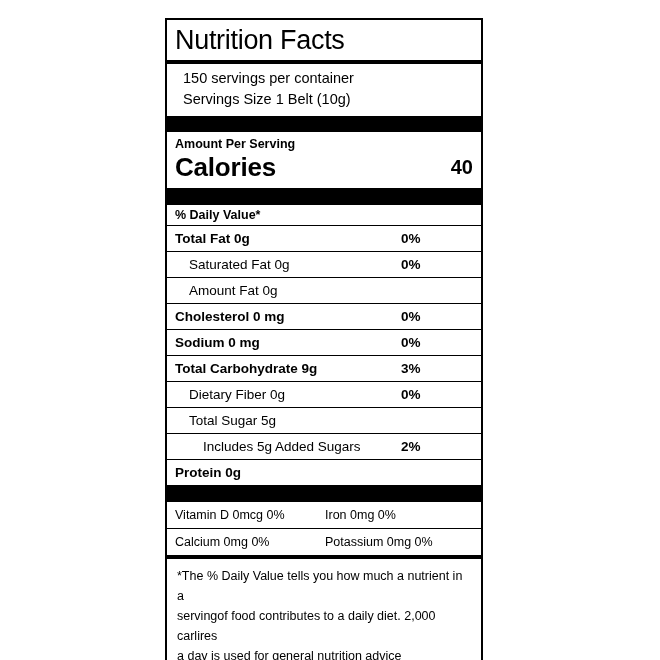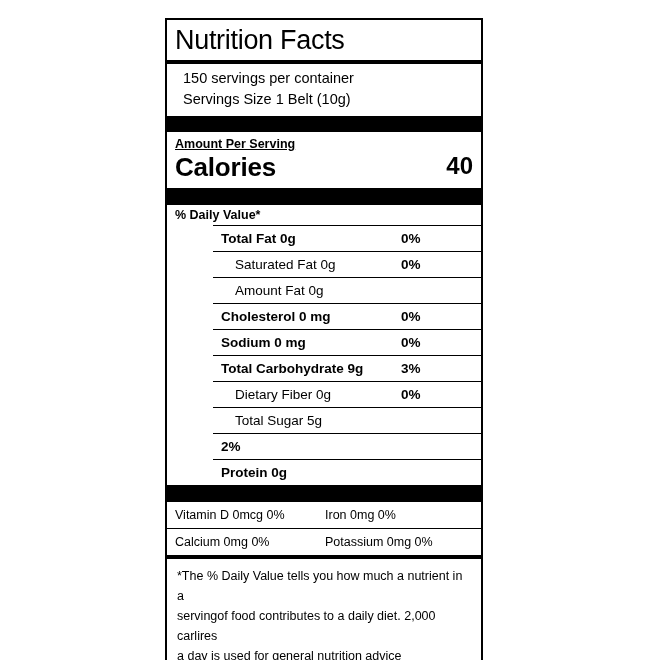--- a/index.html
+++ b/index.html
@@ -49,54 +49,52 @@
   .servings {
     font-size: 14.5px;
     line-height: 1.45;
     padding: 4px 8px 6px 16px;
   }
 
   .amount-per {
     font-size: 12.5px;
     font-weight: bold;
     padding: 5px 8px 1px 8px;
-    text-decoration: underline;
   }
 
   .calories-row {
     display: flex;
-    align-items: flex-start;
+    align-items: center;
     justify-content: space-between;
     padding: 0 8px 5px 8px;
   }
   .calories-label {
     font-size: 26px;
     font-weight: bold;
     letter-spacing: -0.2px;
   }
   .calories-value {
-    font-size: 24px;
+    font-size: 20px;
     font-weight: bold;
   }
 
   .dv-header {
     text-align: left;
     font-size: 12.5px;
     font-weight: bold;
     padding: 3px 8px 3px 8px;
   }
 
   .nrow {
     display: flex;
     align-items: baseline;
     border-top: 1px solid #000000;
     font-size: 13.5px;
     padding: 5px 8px 5px 8px;
     min-height: 15px;
-    margin-left: 46px;
   }
   .nrow .nm {
     flex: 1 1 auto;
   }
   .nrow .dv {
     flex: 0 0 auto;
     width: 72px;
     text-align: left;
     font-weight: bold;
   }
@@ -195,20 +193,21 @@
     <div class="nm">Dietary Fiber 0g</div>
     <div class="dv">0%</div>
   </div>
 
   <div class="nrow ind1">
     <div class="nm">Total Sugar 5g</div>
     <div class="dv"></div>
   </div>
 
   <div class="nrow ind2">
+    <div class="nm">Includes 5g Added Sugars</div>
     <div class="dv">2%</div>
   </div>
 
   <div class="nrow bold">
     <div class="nm">Protein 0g</div>
     <div class="dv"></div>
   </div>
 
   <div class="bar-black-tall"></div>
 

